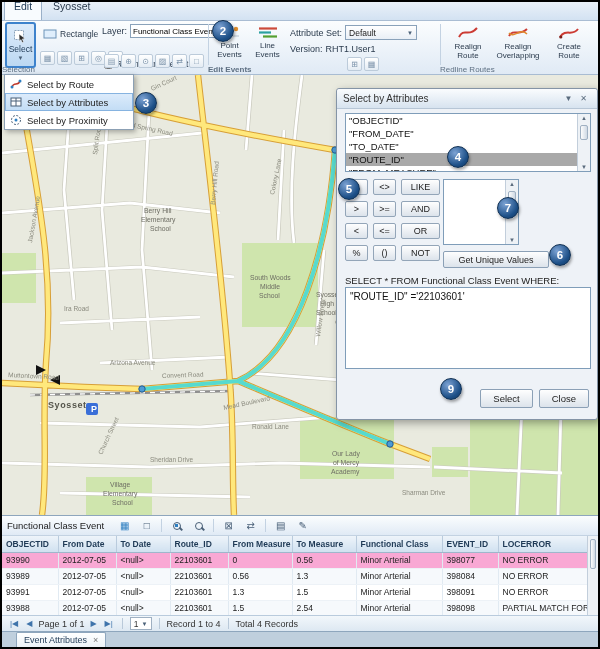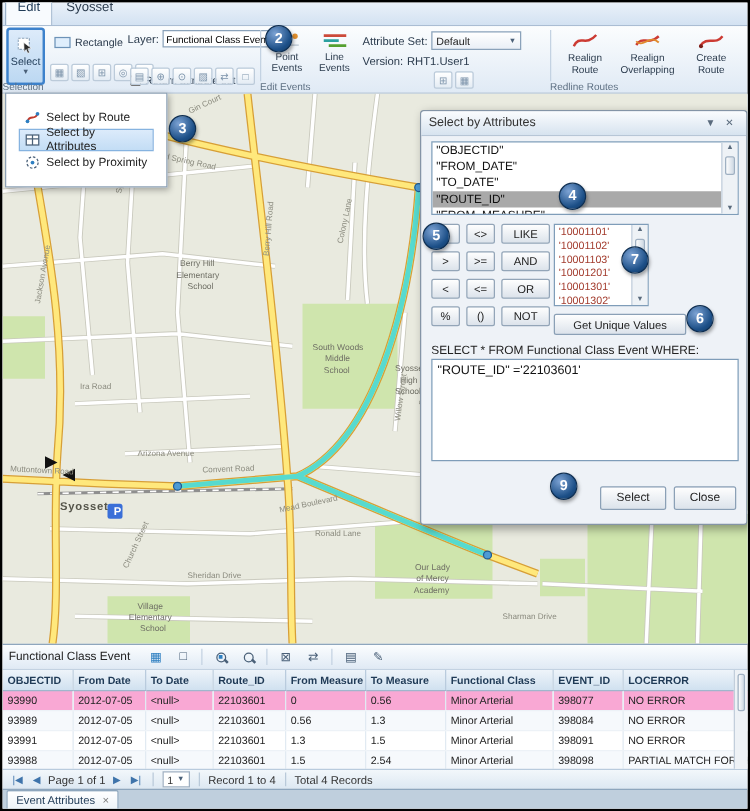--- a/index.html
+++ b/index.html
@@ -32,21 +32,21 @@
   .caret { font-size:6px; color:#4a6078; }
 
   
   .map { position:absolute; top:73px; left:0; width:600px; height:440px; background:#e9eadf; }
   .maplabel { fill:#6e6e64; }
   .street { font-size:6.5px; fill:#8b8b7f; }
   .school { font-size:6.8px; fill:#6e6e64; }
   .town { font-size:9px; fill:#55554b; font-weight:bold; letter-spacing:.6px; }
 
   
-  .menu { position:absolute; left:2px; top:72px; width:130px; background:#fff; border:1px solid #8ca0b4; box-shadow:2px 2px 5px rgba(0,0,0,.3); z-index:40; padding:10px; }
+  .menu { position:absolute; left:2px; top:72px; width:130px; background:#fff; border:1px solid #8ca0b4; box-shadow:2px 2px 5px rgba(0,0,0,.3); z-index:40; padding:0; }
   .menu-item { height:18px; display:flex; align-items:center; gap:5px; padding:0 4px; font-size:9.5px; color:#222; border:1px solid transparent; }
   .menu-item.sel { background:linear-gradient(#dcebfb,#c3ddf5); border-color:#86b3e0; }
 
   
   .dialog { position:absolute; left:334px; top:86px; width:262px; height:332px; background:#eef2f7; border:1px solid #8494a6; border-radius:3px; box-shadow:3px 3px 8px rgba(0,0,0,.35); z-index:30; }
   .dlg-head { height:20px; background:linear-gradient(#fafcfe,#d7e3ef); border-bottom:1px solid #b7c6d6; display:flex; align-items:center; padding:0 6px; font-size:10px; color:#333; border-radius:3px 3px 0 0; }
   .dlg-head .sp { flex:1; }
   .hicon { font-size:8px; color:#5a6b7d; padding:0 4px; }
   .listbox { position:absolute; left:8px; top:24px; width:246px; height:59px; background:#fff; border:1px solid #7f9db9; overflow:hidden; }
   .lb-inner { position:absolute; left:0; top:0; right:13px; bottom:0; overflow:hidden; }
@@ -86,21 +86,21 @@
   tr:nth-child(even) td { background:#f6f9fc; }
   tr.selected td { background:#f9a8d4; }
   .gridsbar { position:absolute; right:0; top:20px; bottom:16px; width:11px; background:#eef2f6; border-left:1px solid #c2cedb; z-index:5; }
   .gridsbar .thumb { position:absolute; left:2px; right:2px; top:3px; height:30px; background:linear-gradient(90deg,#fdfdfd,#cfd9e4); border:1px solid #9fb0c2; border-radius:2px; }
   .pager { position:absolute; left:0; right:0; bottom:0; height:16px; background:linear-gradient(#f2f7fb,#dde8f2); border-top:1px solid #b9cbdd; display:flex; align-items:center; gap:4px; padding:0 6px; font-size:9px; color:#333; }
   .pgico { color:#3f74ab; font-size:8px; padding:0 2px; }
   .pgsep { width:1px; height:11px; background:#b9c9d9; margin:0 3px; }
   .pgdd { border:1px solid #9fb0c2; background:#fff; height:13px; font-size:8.5px; display:flex; align-items:center; gap:3px; padding:0 3px; }
 
   
-  .tabstrip { position:absolute; left:0; right:0; bottom:0; height:16px; background:#bfcfdd; border-top:1px solid #8ea6bd; display:flex; align-items:flex-end; padding-left:3px; }
+  .tabstrip { position:absolute; left:0; right:0; bottom:0; height:16px; background:#bfcfdd; border-top:1px solid #8ea6bd; display:flex; align-items:flex-end; padding-left:14px; }
   .btab { height:15px; background:linear-gradient(#fff,#edf3f8); border:1px solid #8ea6bd; border-bottom:none; border-radius:2px 2px 0 0; display:flex; align-items:center; gap:6px; padding:0 7px; font-size:9px; color:#1f3a56; }
   .btab .x { color:#777; font-size:9px; }
 </style>
 </head>
 <body>
 
 <div class="root">
 
   <div class="tabbar">
     <div class="tab map">
@@ -182,21 +182,21 @@
       </div>
     </div>
     <div class="asrow" style="left:288px; top:23px;">
       <span class="fieldlabel">Version:</span>
       <span class="fieldlabel">RHT1.User1</span>
     </div>
     <div class="minirow" style="left:345px; top:36px;">
       <span class="mini">⊞</span>
       <span class="mini">▦</span>
     </div>
-    <div class="glabel" style="left:206px; width:232px;">Edit Events</div>
+    <div class="glabel" style="left:206px; width:232px;font-weight:bold;">Edit Events</div>
 
     <div class="gsep" style="left:438px;"></div>
 
     <div class="bigbtn" style="left:443px; width:46px;">
       <svg width="20" height="15" viewBox="0 0 20 15">
           <path d="M1,12 C6,2 10,13 19,3" fill="none" stroke="#cc3b33" stroke-width="2"></path>
         </svg>
       <span>Realign Route</span>
     </div>
     <div class="bigbtn" style="left:491px; width:50px;">
@@ -346,28 +346,20 @@
         <button class="opbtn">&gt;=</button>
         <button class="opbtn">AND</button>
         <button class="opbtn">&lt;</button>
         <button class="opbtn">&lt;=</button>
         <button class="opbtn">OR</button>
         <button class="opbtn">%</button>
         <button class="opbtn">()</button>
         <button class="opbtn">NOT</button>
       </div>
     <div class="vallist">
-      <div class="lb-inner">
-          <div class="val-item">'10001101'</div>
-          <div class="val-item">'10001102'</div>
-          <div class="val-item">'10001103'</div>
-          <div class="val-item">'10001201'</div>
-          <div class="val-item">'10001301'</div>
-          <div class="val-item">'10001302'</div>
-        </div>
       <div class="sbar">
         <span class="arr t">▲</span>
         <span class="thumb"></span>
         <span class="arr b">▼</span>
       </div>
     </div>
     <button class="gub">Get Unique Values</button>
     <div class="wherelabel">SELECT * FROM Functional Class Event WHERE:</div>
     <div class="wherebox">"ROUTE_ID" ='22103601'</div>
     <div class="dlg-btns">

